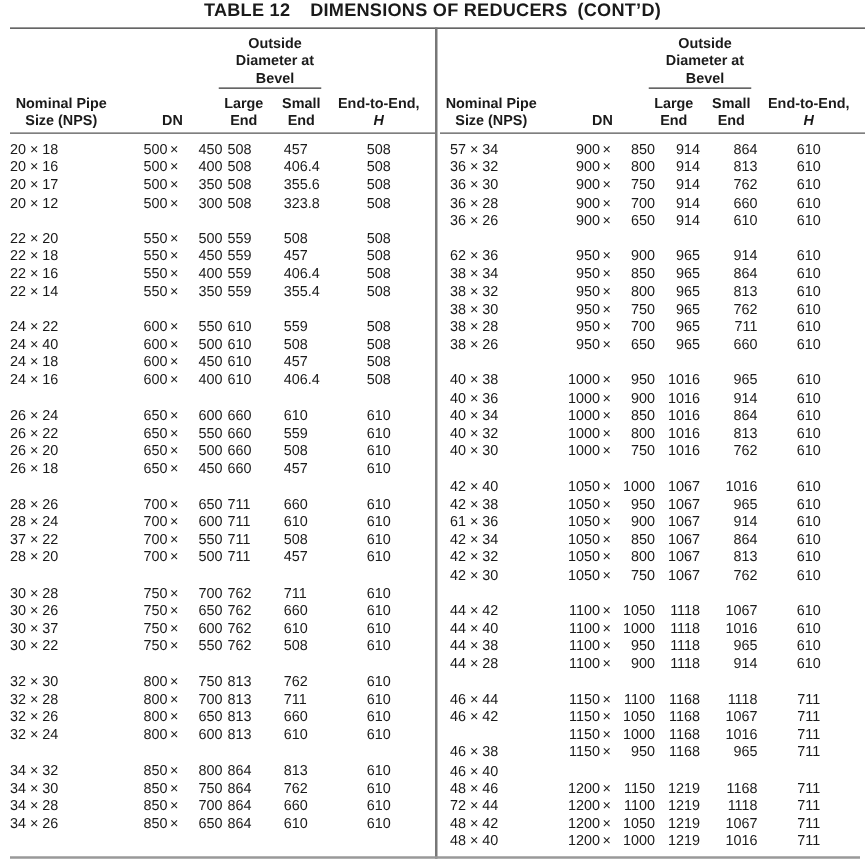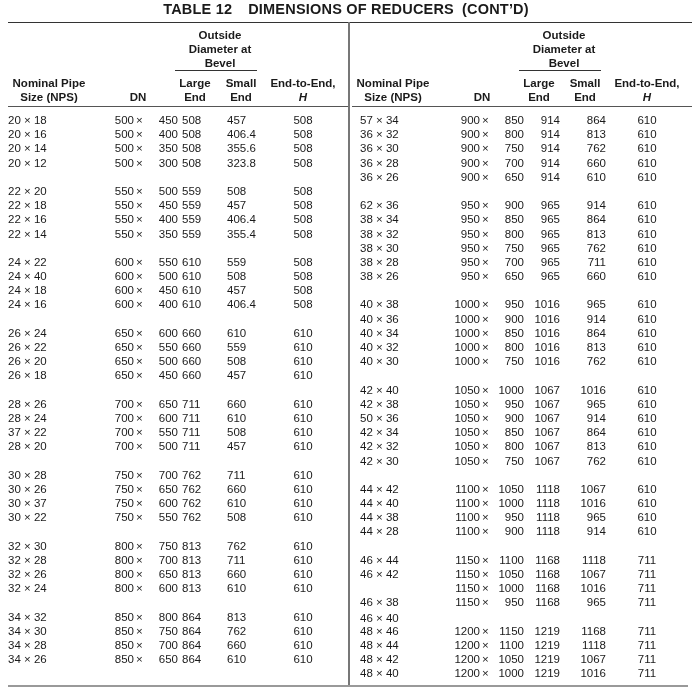--- a/index.html
+++ b/index.html
@@ -76,21 +76,21 @@
       <div class="row">
         <span class="c " style="left: 0px;">20 × 16</span>
         <span class="c " style="left: 94px; width: 32px; text-align: right;">500</span>
         <span class="c " style="left: 128px;">×</span>
         <span class="c " style="left: 136px; width: 34px; text-align: right;">400</span>
         <span class="c " style="left: 174px; width: 40px; text-align: left;">508</span>
         <span class="c " style="left: 219px; width: 40px; text-align: left;">406.4</span>
         <span class="c " style="left: 275px; width: 40px; text-align: center;">508</span>
       </div>
       <div class="row">
-        <span class="c " style="left: 0px;">20 × 14</span>
+        <span class="c " style="left: 0px;">20 × 17</span>
         <span class="c " style="left: 94px; width: 32px; text-align: right;">500</span>
         <span class="c " style="left: 128px;">×</span>
         <span class="c " style="left: 136px; width: 34px; text-align: right;">350</span>
         <span class="c " style="left: 174px; width: 40px; text-align: left;">508</span>
         <span class="c " style="left: 219px; width: 40px; text-align: left;">355.6</span>
         <span class="c " style="left: 275px; width: 40px; text-align: center;">508</span>
       </div>
       <div class="row">
         <span class="c " style="left: 0px;">20 × 12</span>
         <span class="c " style="left: 94px; width: 32px; text-align: right;">500</span>
@@ -547,21 +547,21 @@
       <div class="row">
         <span class="c " style="left: 8px;">42 × 38</span>
         <span class="c " style="left: 96px; width: 32px; text-align: right;">1050</span>
         <span class="c " style="left: 130px;">×</span>
         <span class="c " style="left: 138px; width: 34px; text-align: right;">950</span>
         <span class="c " style="left: 176px; width: 32px; text-align: right;">1067</span>
         <span class="c " style="left: 218px; width: 36px; text-align: right;">965</span>
         <span class="c " style="left: 275px; width: 40px; text-align: center;">610</span>
       </div>
       <div class="row">
-        <span class="c " style="left: 8px;">50 × 36</span>
+        <span class="c " style="left: 8px;">61 × 36</span>
         <span class="c " style="left: 96px; width: 32px; text-align: right;">1050</span>
         <span class="c " style="left: 130px;">×</span>
         <span class="c " style="left: 138px; width: 34px; text-align: right;">900</span>
         <span class="c " style="left: 176px; width: 32px; text-align: right;">1067</span>
         <span class="c " style="left: 218px; width: 36px; text-align: right;">914</span>
         <span class="c " style="left: 275px; width: 40px; text-align: center;">610</span>
       </div>
       <div class="row">
         <span class="c " style="left: 8px;">42 × 34</span>
         <span class="c " style="left: 96px; width: 32px; text-align: right;">1050</span>
@@ -667,21 +667,21 @@
       <div class="row">
         <span class="c " style="left: 8px;">48 × 46</span>
         <span class="c " style="left: 96px; width: 32px; text-align: right;">1200</span>
         <span class="c " style="left: 130px;">×</span>
         <span class="c " style="left: 138px; width: 34px; text-align: right;">1150</span>
         <span class="c " style="left: 176px; width: 32px; text-align: right;">1219</span>
         <span class="c " style="left: 218px; width: 36px; text-align: right;">1168</span>
         <span class="c " style="left: 275px; width: 40px; text-align: center;">711</span>
       </div>
       <div class="row">
-        <span class="c " style="left: 8px;">48 × 44</span>
+        <span class="c " style="left: 8px;">72 × 44</span>
         <span class="c " style="left: 96px; width: 32px; text-align: right;">1200</span>
         <span class="c " style="left: 130px;">×</span>
         <span class="c " style="left: 138px; width: 34px; text-align: right;">1100</span>
         <span class="c " style="left: 176px; width: 32px; text-align: right;">1219</span>
         <span class="c " style="left: 218px; width: 36px; text-align: right;">1118</span>
         <span class="c " style="left: 275px; width: 40px; text-align: center;">711</span>
       </div>
       <div class="row">
         <span class="c " style="left: 8px;">48 × 42</span>
         <span class="c " style="left: 96px; width: 32px; text-align: right;">1200</span>

